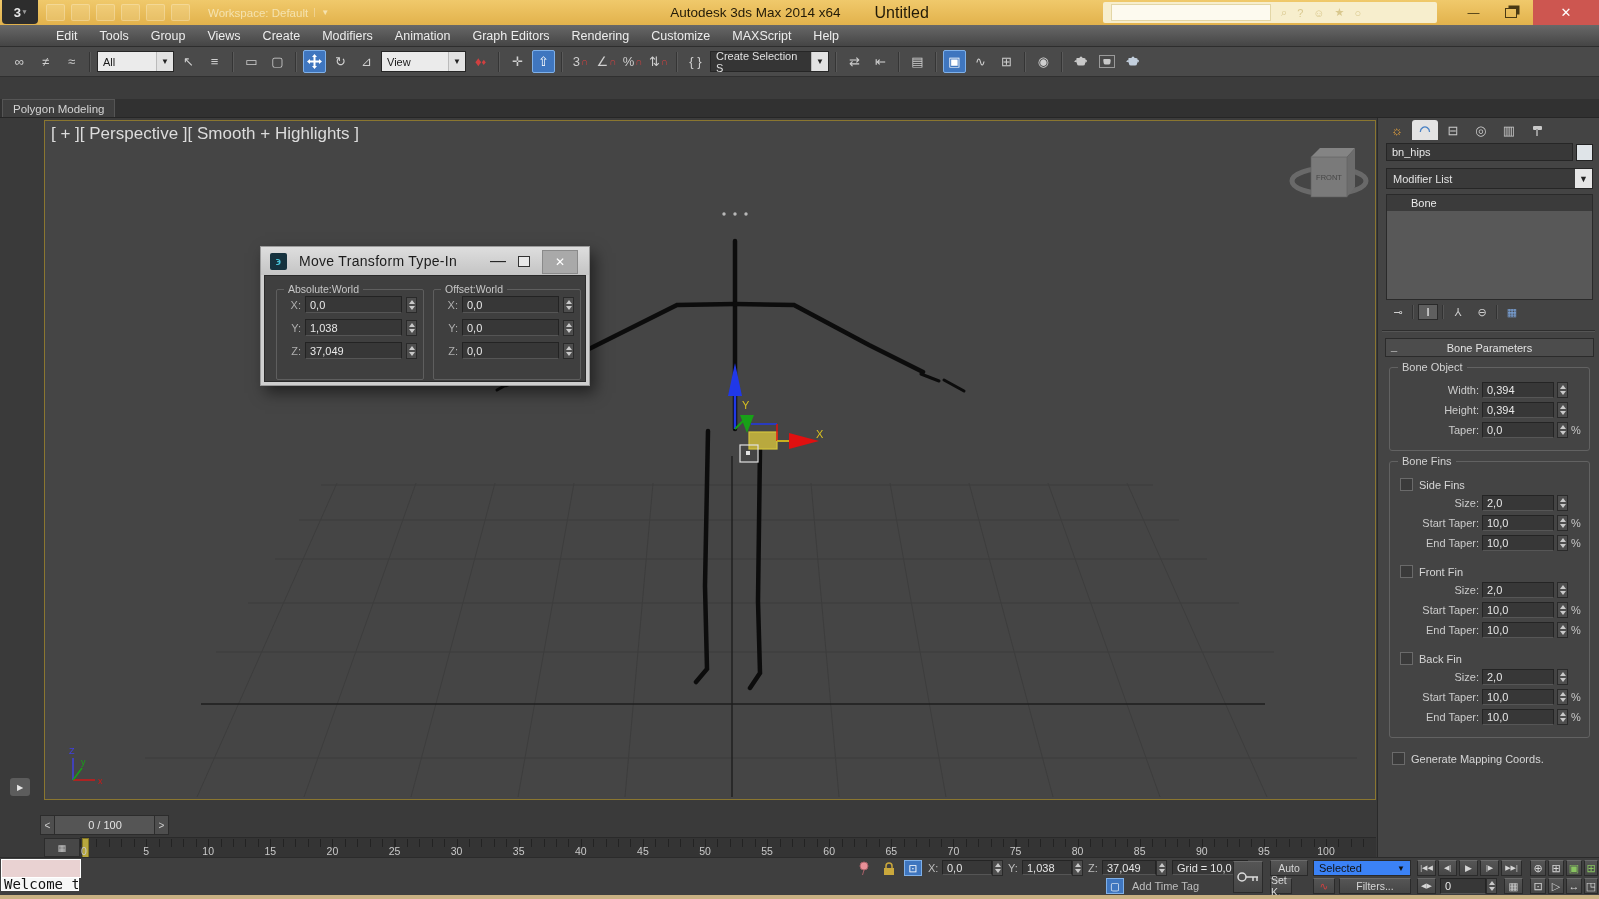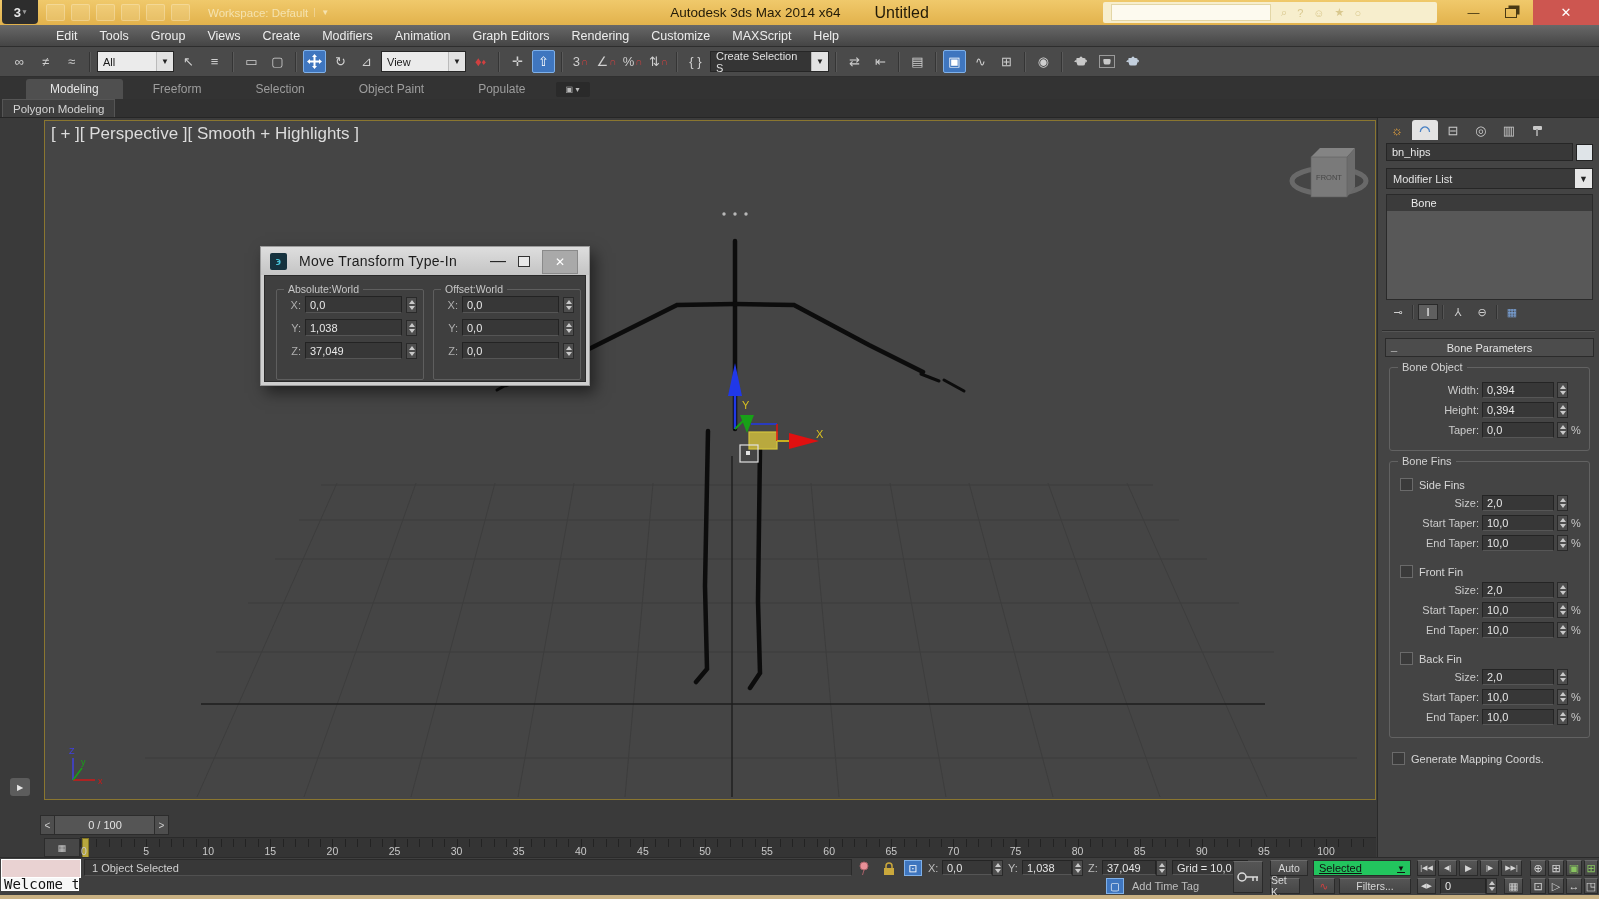--- a/index.html
+++ b/index.html
@@ -160,22 +160,22 @@
   .listener-white{position:absolute;left:1px;top:19px;width:78px;height:14px;background:#f7f7f7;border:1px solid #fff;
     font-family:"DejaVu Sans Mono",monospace;font-size:14px;color:#111;overflow:hidden;white-space:nowrap;
     display:flex;align-items:center;padding-left:2px;box-sizing:border-box;}
   .slabel{position:absolute;color:#bdbdbd;font-size:11px;top:4px;}
   .sfield{position:absolute;top:2px;height:15px;background:#373737;border:1px solid #242424;border-bottom-color:#555;
     color:#e6e6e6;font-size:11px;display:flex;align-items:center;padding:0 4px;box-sizing:border-box;}
   .sspin{position:absolute;top:2px;}
   .sbtn{position:absolute;background:linear-gradient(#555,#464646);border:1px solid #2a2a2a;border-top-color:#6a6a6a;
     color:#d6d6d6;font-size:10.5px;display:flex;align-items:center;justify-content:center;box-sizing:border-box;}
   .bluebtn{background:#3f76bf;border:1px solid #7fb0e8;color:#fff;}
-  .whitesel{position:absolute;background:#22c55e;border:1px solid #2a2a2a;color:#111;font-size:11px;
-    display:flex;align-items:center;justify-content:space-between;padding:0 5px;box-sizing:border-box;text-decoration:underline;}
+  .whitesel{position:absolute;background:#3b82f6;border:1px solid #2a2a2a;color:#111;font-size:11px;
+    display:flex;align-items:center;justify-content:space-between;padding:0 5px;box-sizing:border-box;}
   .tanstrip{left:0;top:895px;width:1599px;height:4px;background:#c9b183;}
   .navglyph{font-size:11px;}
   .green{color:#88c460;}
 </style>
 </head>
 <body>
 
 <div id="root">
 
   <div class="abs titlebar">
@@ -294,28 +294,20 @@
           <path class="teapot" d="M5 4 L10.5 4 Q12 4 11.7 5.5 L11.3 8.3 Q11.1 9.5 9.6 9.5 L6.4 9.5 Q4.9 9.5 4.7 8.3 L4.3 5.5 Q4 4 5 4 Z"></path>
         </svg>
     </span>
     <span class="tbtn">
       <svg width="16" height="13" viewBox="0 0 16 13">
           <path d="M4 3 L11 3 Q13 3 12.6 5 L12 9 Q11.8 10.5 10 10.5 L6 10.5 Q4.2 10.5 4 9 L3.4 5 Q3 3 4 3 Z M3.5 4.5 L1 6.5 L3.8 7.5 M12.4 4.5 Q15.5 5.5 12.6 8 M6.5 3 Q6.5 1.5 8 1.5 Q9.5 1.5 9.5 3" fill="#c3cfdd"></path>
         </svg>
     </span>
   </div>
 
-  <div class="abs ribbontabs">
-    <span class="rtab active">Modeling</span>
-    <span class="rtab">Freeform</span>
-    <span class="rtab">Selection</span>
-    <span class="rtab">Object Paint</span>
-    <span class="rtab">Populate</span>
-    <span class="rchip">▣ ▾</span>
-  </div>
   <div class="abs ribbonpanel">
     <span class="ptab">Polygon Modeling</span>
   </div>
 
   <div class="abs leftstrip"></div>
   <div class="abs vpopen">▶</div>
   <div class="abs layouttab">
       <span class="inner"></span>
     </div>
 
@@ -610,21 +602,20 @@
           <span class="tick-label" style="--i: 19;">95</span>
           <span class="tick-label" style="--i: 20;">100</span>
         </div>
     </div>
   </div>
 
   <div class="abs statusbar">
     <div class="listener-pink"></div>
     <div class="listener-white">Welcome to</div>
 
-    <div class="sunken" style="left:84px;top:1px;width:768px;height:17px;">1 Object Selected</div>
 
     <svg class="abs" style="left:858px;top:3px;" width="13" height="15">
       <circle cx="6" cy="5" r="4" fill="#e89098" stroke="#a86068"></circle>
         <line x1="6" y1="9" x2="4.5" y2="14" stroke="#a86068"></line>
     </svg>
     <svg class="abs" style="left:882px;top:3px;" width="14" height="15">
       <rect x="2" y="7" width="10" height="7" fill="#caa83c"></rect>
         <path d="M4 7 V5 a3 3 0 0 1 6 0 V7" fill="none" stroke="#caa83c" stroke-width="1.5"></path>
     </svg>
     <span class="sbtn bluebtn" style="left:904px;top:2px;width:18px;height:16px;">⊡</span>
@@ -654,21 +645,21 @@
 
     <span class="sbtn" style="left:1233px;top:3px;width:30px;height:32px;">
       <svg width="24" height="14" viewBox="0 0 24 14">
         <circle cx="6" cy="7" r="4" fill="none" stroke="#ddd" stroke-width="1.5"></circle>
         <line x1="10" y1="7" x2="22" y2="7" stroke="#ddd" stroke-width="1.5"></line>
         <line x1="17" y1="7" x2="17" y2="11" stroke="#ddd" stroke-width="1.5"></line>
         <line x1="21" y1="7" x2="21" y2="11" stroke="#ddd" stroke-width="1.5"></line>
       </svg>
     </span>
     <span class="sbtn" style="left:1270px;top:2px;width:38px;height:16px;">Auto</span>
-    <span class="sbtn" style="left:1270px;top:20px;width:30px;height:16px;">Set K.</span>
+    <span class="sbtn" style="left:1270px;top:20px;width:22px;height:16px;">Set K.</span>
     <span class="whitesel" style="left:1313px;top:2px;width:98px;height:16px;">
       <span>Selected</span>
       <span style="font-size:8px;">▼</span>
     </span>
     <span class="sbtn" style="left:1313px;top:20px;width:22px;height:16px;color:#d04040;">∿</span>
     <span class="sbtn" style="left:1339px;top:20px;width:72px;height:16px;">Filters...</span>
 
     <span class="sbtn" style="left:1417px;top:2px;width:19px;height:16px;font-size:7px;">|◀◀</span>
     <span class="sbtn" style="left:1438px;top:2px;width:19px;height:16px;font-size:7px;">◀|</span>
     <span class="sbtn" style="left:1459px;top:2px;width:19px;height:16px;font-size:9px;">▶</span>

